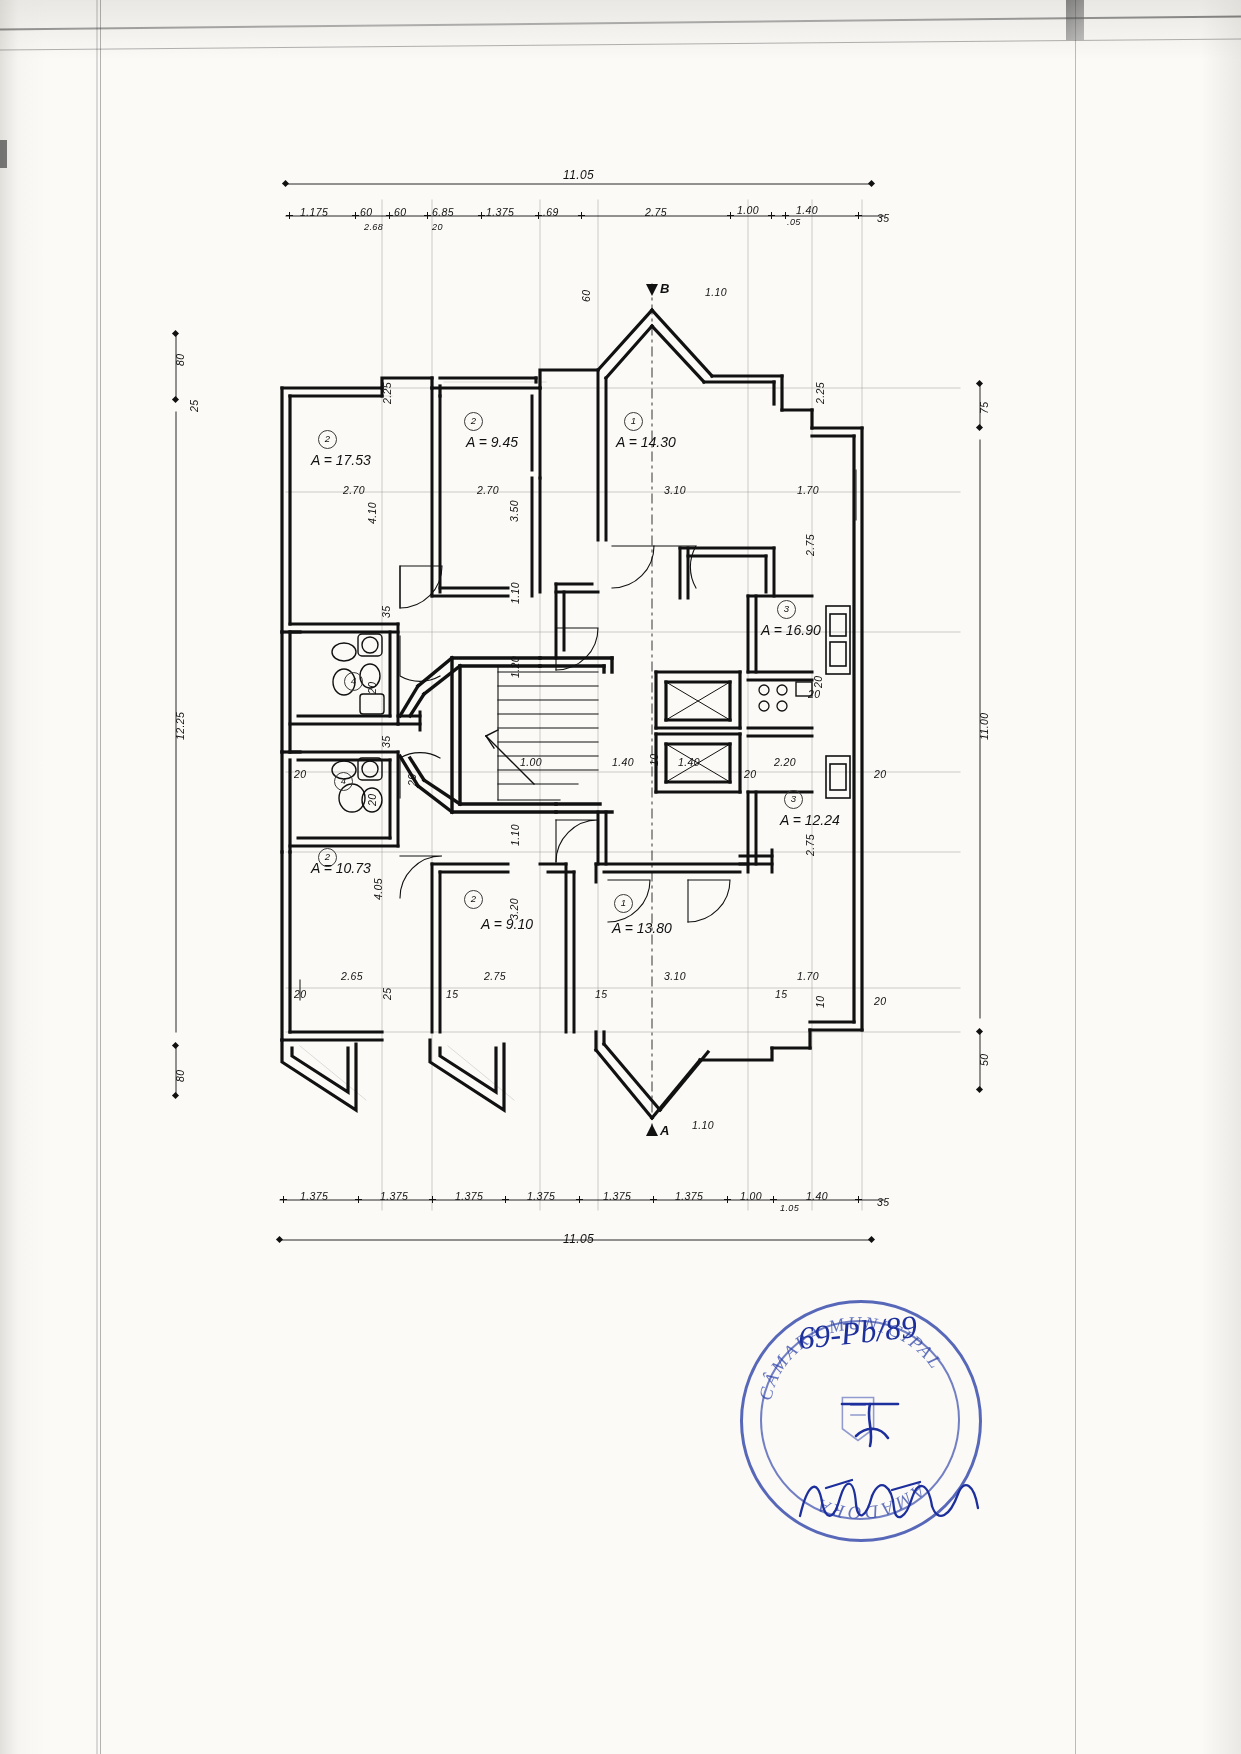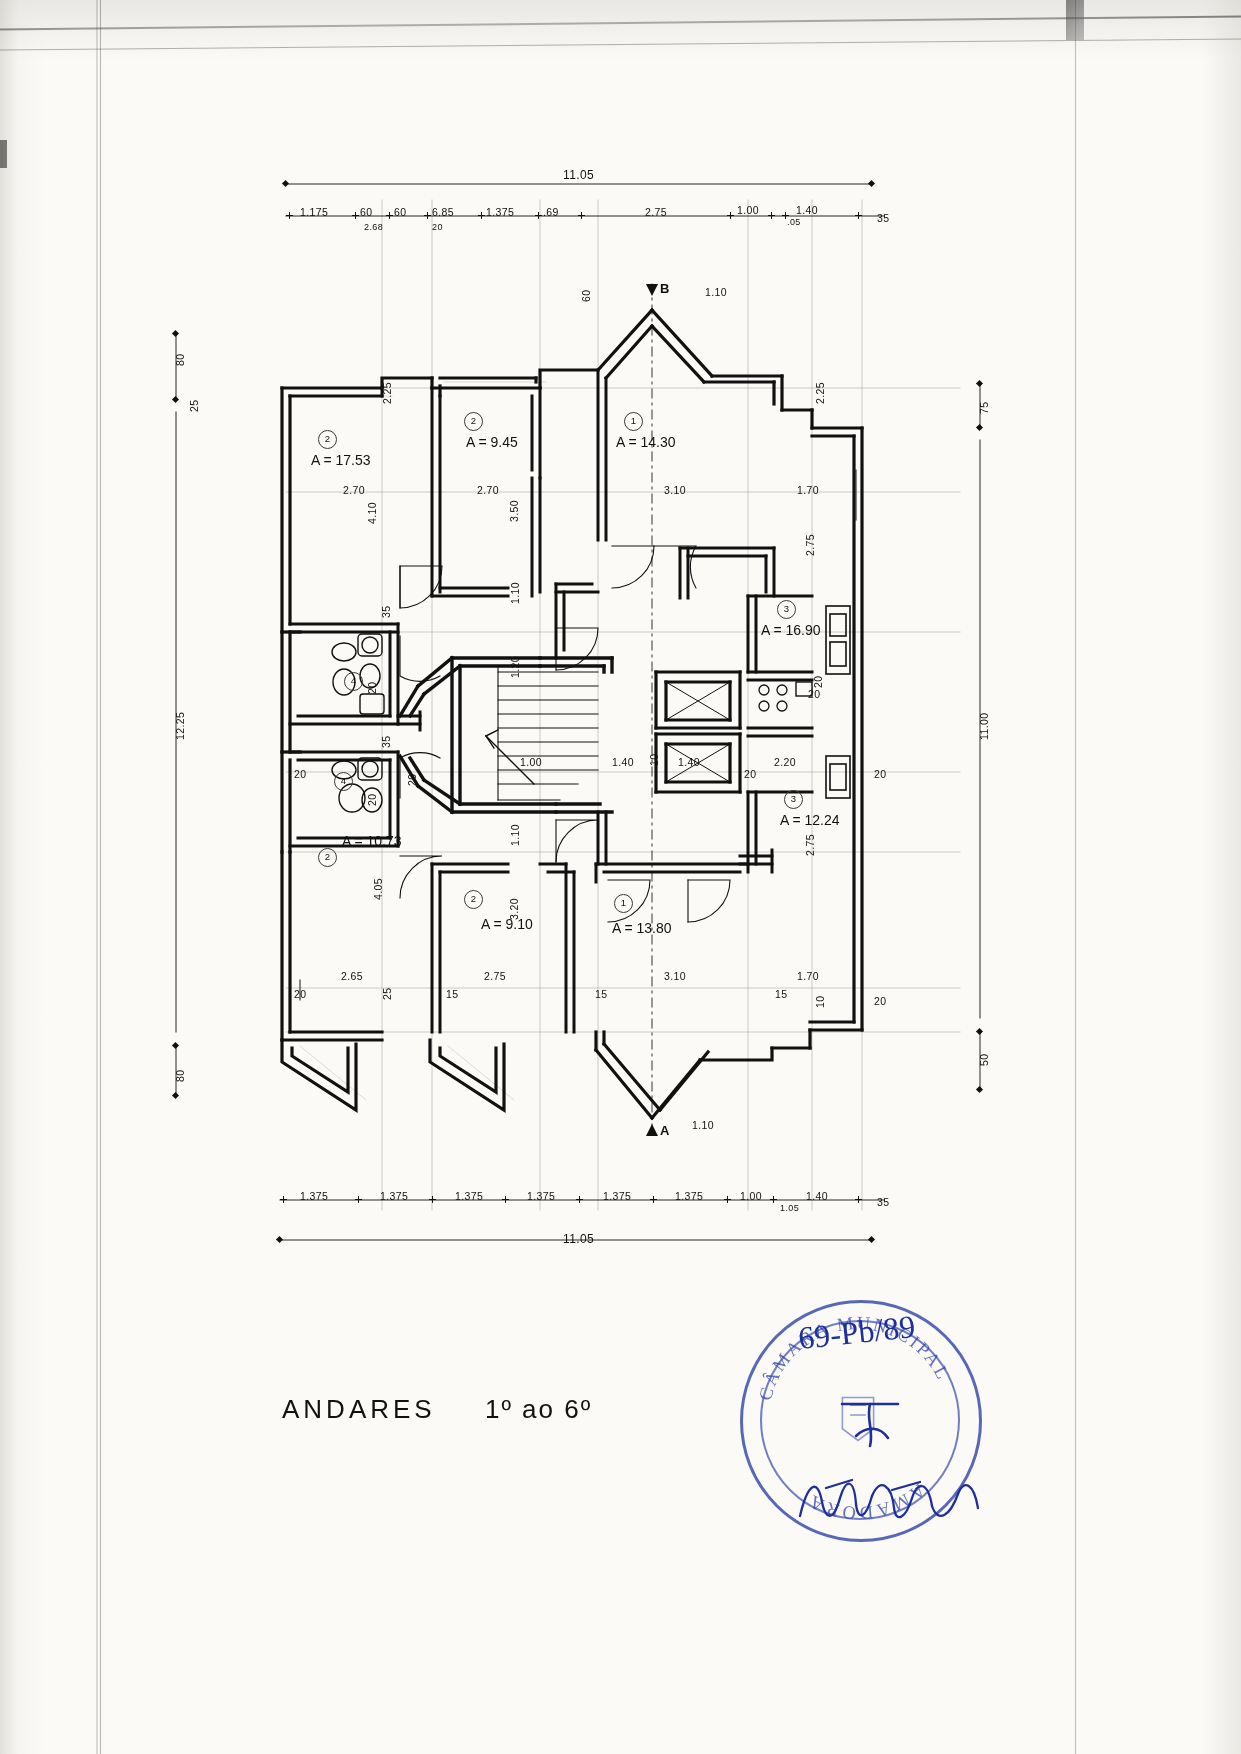--- a/index.html
+++ b/index.html
@@ -10,20 +10,21 @@
     color:#1a1a1a;
   }
   
   #paper{
     position:absolute;inset:0;
     background:
       linear-gradient(90deg, rgba(205,202,196,.55) 0px, rgba(233,231,226,.25) 18px, rgba(251,250,247,0) 46px),
       linear-gradient(180deg, rgba(215,213,208,.5) 0px, rgba(251,250,247,0) 60px),
       linear-gradient(270deg, rgba(214,211,205,.45) 0px, rgba(251,250,247,0) 40px),
       #fbfaf7;
+    font-style: italic;
   }
   .scanedge{position:absolute;background:#2a2a2a;}
   .dim{position:absolute;font-size:10.5px;letter-spacing:.4px;color:#111;white-space:nowrap;}
   .dim.sm{font-size:9px;}
   .dim.vt{transform:rotate(-90deg);transform-origin:left top;}
   .lbl{position:absolute;font-size:10.5px;white-space:nowrap;color:#111;}
   .tick{position:absolute;width:7px;height:7px;}
   .tick:before{content:"";position:absolute;left:3px;top:0;width:1px;height:7px;background:#111;}
   .tick:after{content:"";position:absolute;left:0;top:3px;width:7px;height:1px;background:#111;}
   .arrowdot{position:absolute;width:5px;height:5px;background:#111;transform:rotate(45deg);}
@@ -528,21 +529,21 @@
   <div class="roomnum" style="left:624px;top:412px;">1</div>
   <div class="area" style="left:616px;top:434px;">A = 14.30</div>
 
   <div class="roomnum" style="left:777px;top:600px;">3</div>
   <div class="area" style="left:761px;top:622px;">A = 16.90</div>
 
   <div class="roomnum" style="left:784px;top:790px;">3</div>
   <div class="area" style="left:780px;top:812px;">A = 12.24</div>
 
   <div class="roomnum" style="left:318px;top:848px;">2</div>
-  <div class="area" style="left:311px;top:833px;margin-left:31px;">A = 10.73</div>
+  <div class="area" style="left:311px;top:860px;">A = 10.73</div>
 
   <div class="roomnum" style="left:464px;top:890px;">2</div>
   <div class="area" style="left:481px;top:916px;">A = 9.10</div>
 
   <div class="roomnum" style="left:614px;top:894px;">1</div>
   <div class="area" style="left:612px;top:920px;">A = 13.80</div>
 
   <div class="roomnum" style="left:344px;top:672px;">4</div>
   <div class="roomnum" style="left:334px;top:772px;">4</div>
 
@@ -583,24 +584,20 @@
   <div class="dim vt" style="left:372px;top:900px;">4.05</div>
   <div class="dim vt" style="left:508px;top:920px;">3.20</div>
   <div class="dim vt" style="left:381px;top:1000px;">25</div>
   <div class="dim" style="left:294px;top:988px;">20</div>
   <div class="dim" style="left:446px;top:988px;">15</div>
   <div class="dim" style="left:595px;top:988px;">15</div>
   <div class="dim" style="left:775px;top:988px;">15</div>
   <div class="dim" style="left:874px;top:995px;">20</div>
   <div class="dim vt" style="left:814px;top:1008px;">10</div>
 
-  <div class="title" style="left:282px;top:1394px;">
-    <span>ANDARES</span>
-    <span class="sub" style="margin-left:38px;">1º ao 6º</span>
-  </div>
 
   <div id="stamp">
     <div class="ring outer"></div>
     <div class="ring inner"></div>
     <svg class="arcword" width="250" height="250" viewBox="0 0 250 250">
       <defs>
         <path id="arcTop" d="M 34 125 A 91 91 0 0 1 216 125"></path>
         <path id="arcBot" d="M 216 125 A 91 91 0 0 1 34 125"></path>
       </defs>
       <text font-family="Liberation Serif, serif" font-size="19" fill="#2a3fa8" opacity="0.72" letter-spacing="2.5">

